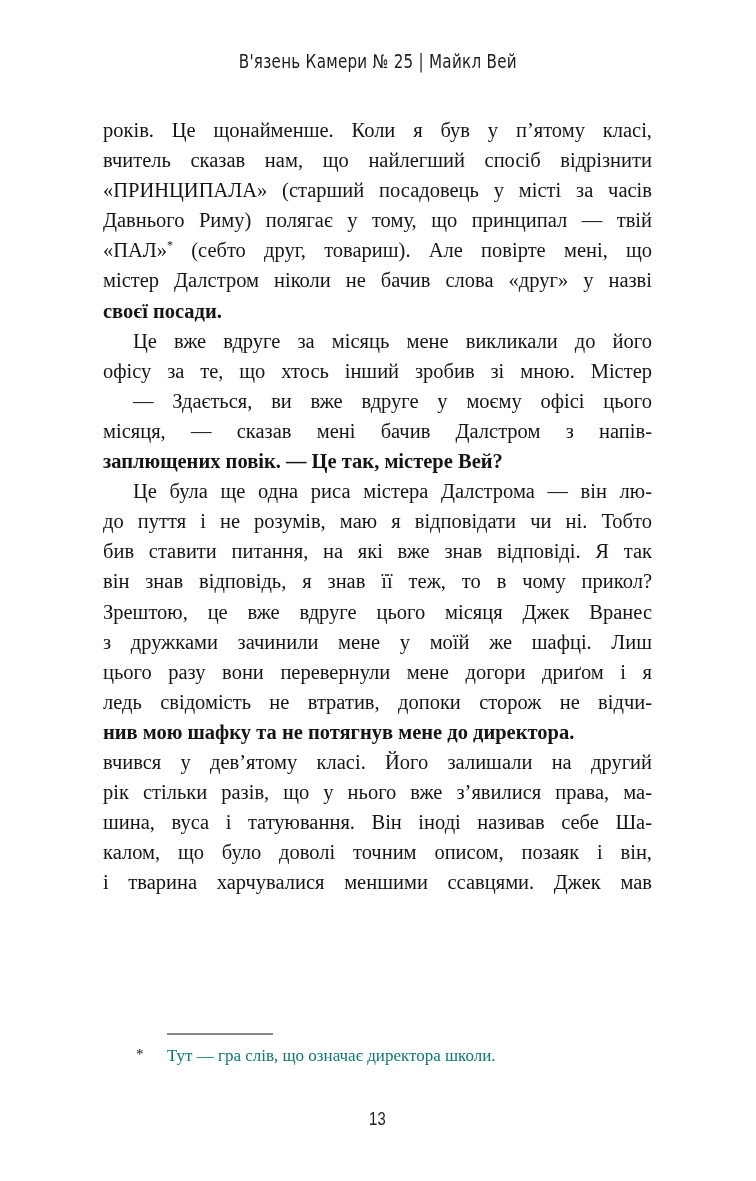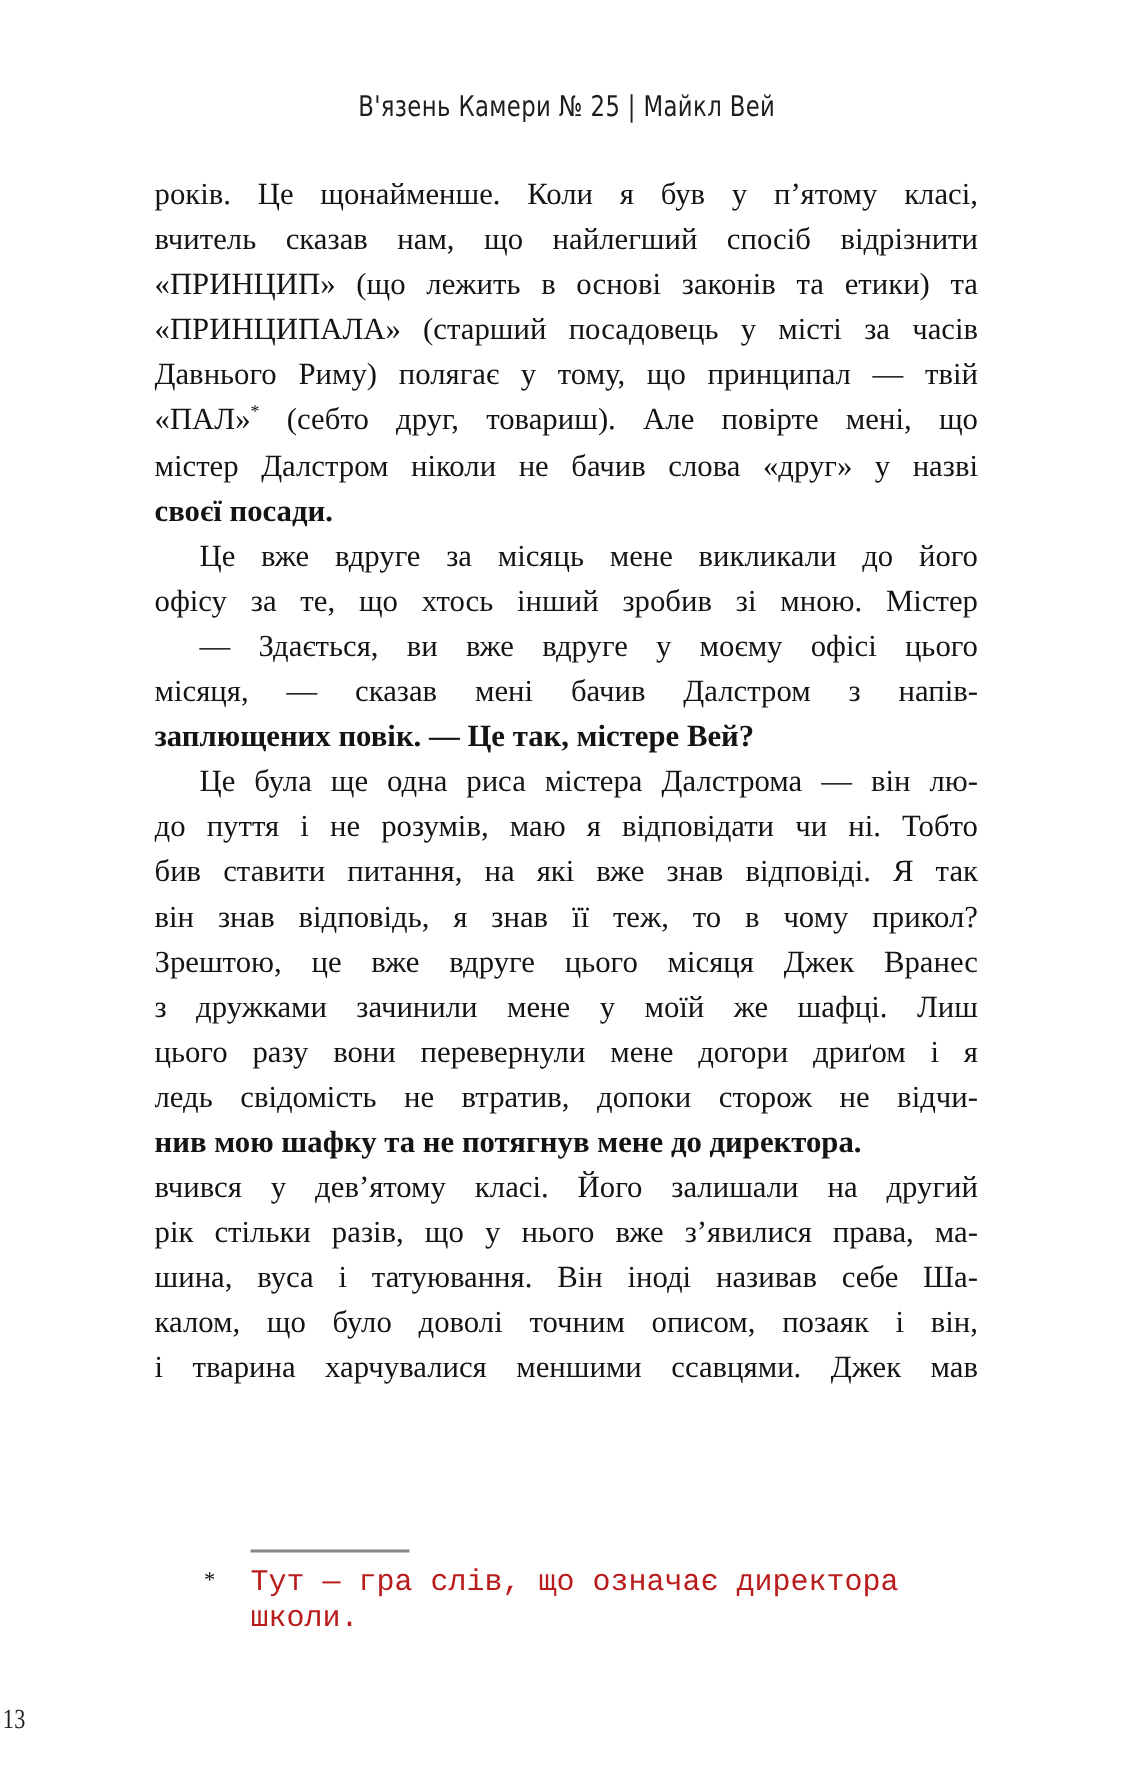--- a/index.html
+++ b/index.html
@@ -18,21 +18,20 @@
   }
   
   .running-header {
     position: absolute;
     top: 50px; left: 0;
     width: 756px;
     text-align: center;
     font-family: "DejaVu Sans", sans-serif;
     font-size: 19px;
     color: #1d1d1d;
-    margin-top: 10px;
   }
   .condensed {
     display: inline-block;
     transform: scaleX(0.80);
     transform-origin: center;
     letter-spacing: 0.3px;
     white-space: nowrap;
   }
   
   .textblock {
@@ -66,51 +65,48 @@
   .footnote-marker {
     position: absolute;
     left: 136px; top: 1046px;
     font-size: 15px;
     color: #141414;
   }
   .footnote-text {
     position: absolute;
     left: 167px; top: 1044px;
     width: 500px;
-    font-size: 20px;
+    font-size: 17px;
     line-height: 24px;
-    color: #b91c1c;
-    font-family: Liberation Mono, monospace;
+    color: #0f766e;
   }
   
   .page-number {
     position: absolute;
     top: 1108px; left: 0;
     width: 756px;
-    text-align: left;
-    font-family: Liberation Serif, serif;
+    text-align: center;
+    font-family: Liberation Sans, sans-serif;
     font-size: 18.5px;
     color: #1d1d1d;
-    margin-top: 29px;
   }
 </style>
 </head>
 <body>
 
 <div class="page">
 
   <div class="running-header">
     <span class="condensed">В'язень Камери № 25  |  Майкл Вей</span>
   </div>
 
   <div class="textblock">
 
     <div class="line">років. Це щонайменше. Коли я був у п’ятому класі,</div>
     <div class="line">вчитель сказав нам, що найлегший спосіб відрізнити</div>
-    <div class="line">«ПРИНЦИП» (що лежить в основі законів та етики) та</div>
     <div class="line">«ПРИНЦИПАЛА» (старший посадовець у місті за часів</div>
     <div class="line">Давнього Риму) полягає у тому, що принципал — твій</div>
     <div class="line"><span>«ПАЛ»</span><span class="sup">*</span><span> (себто друг, товариш). Але повірте мені, що</span></div>
     <div class="line">містер Далстром ніколи не бачив слова «друг» у назві</div>
     <div class="line end">своєї посади.</div>
 
     <div class="line indent">Це вже вдруге за місяць мене викликали до його</div>
     <div class="line">офісу за те, що хтось інший зробив зі мною. Містер</div>
 
     <div class="line indent">— Здається, ви вже вдруге у моєму офісі цього</div>

